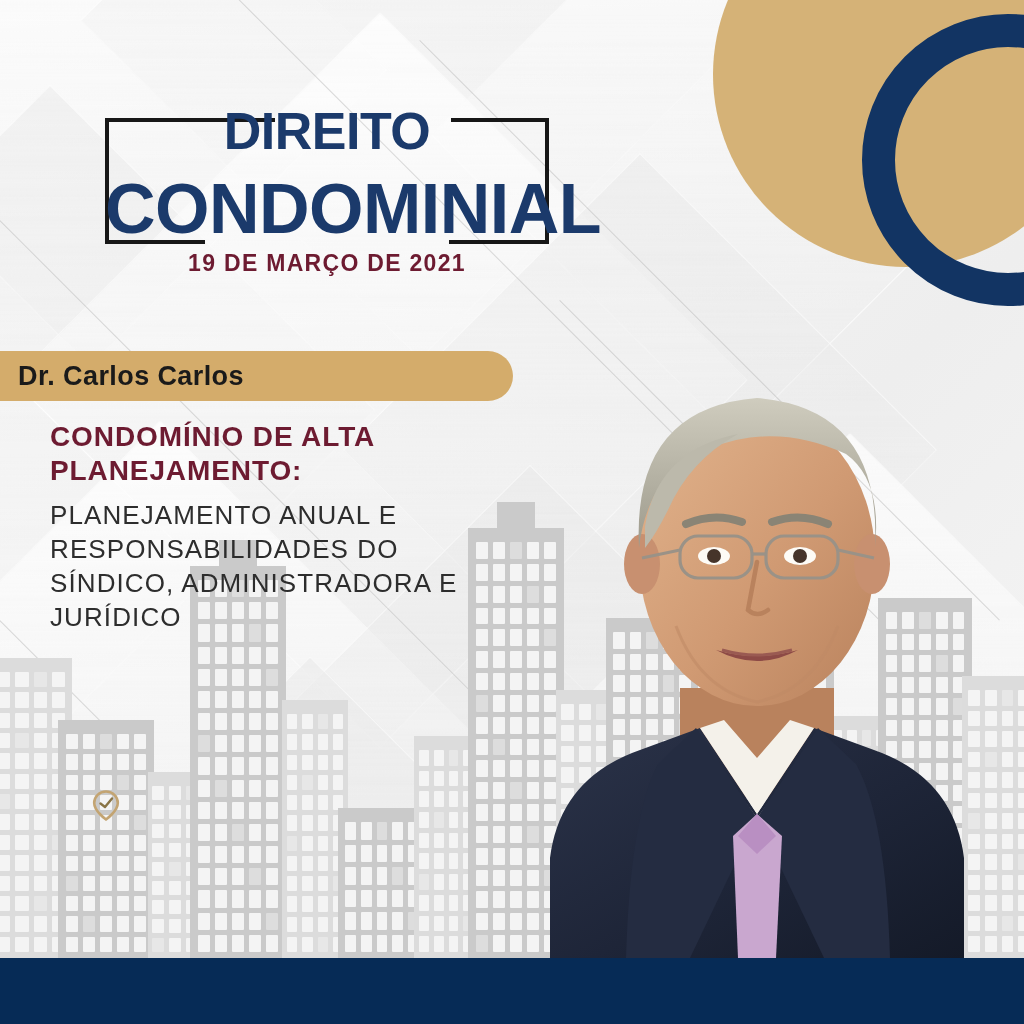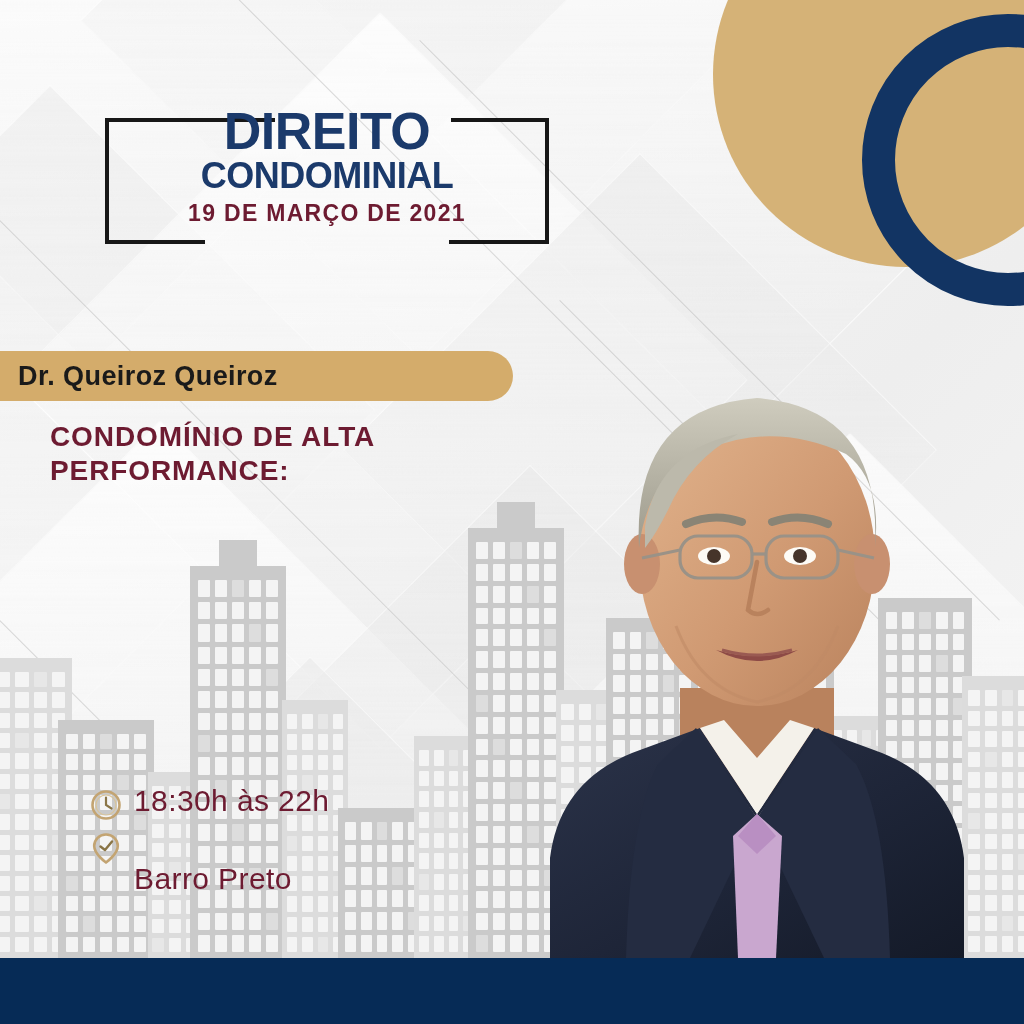--- a/index.html
+++ b/index.html
@@ -102,21 +102,21 @@
     font-size:34px; font-weight:400; letter-spacing:5px;
     color:#1b1b1b; line-height:1;
   }
   .title-1, .title-2 {
     font-weight:700;
     color:#1b3a6b;
     line-height:1.02;
     letter-spacing:-0.5px;
   }
   .title-1 { font-size:52px; margin-top:9px; }
-  .title-2 { font-size:36px; }
+  .title-2 { font-size:70px;margin-top:16px; }
   .date-line {
     font-size:23px; font-weight:700; letter-spacing:1.3px;
     color:#6d1b31; margin-top:7px; line-height:1;
   }
 
   
   .speaker-pill {
     position:absolute;
     left:-30px; top:351px;
     width:543px; height:50px;
@@ -1202,49 +1202,39 @@
 
         <path d="M226 392 Q267 414 308 392 Q267 404 226 392 Z" fill="#8d4a46"></path>
         <path d="M232 392 Q267 402 302 392" stroke="#9a5a52" stroke-width="3" fill="none"></path>
 
         <path d="M186 368 Q210 432 267 444 Q324 432 348 368" stroke="#bf8a66" stroke-width="3" fill="none" opacity=".6"></path>
       </g>
     </svg>
   </div>
 
   <div class="speaker-pill">
-    <span class="speaker-name">Dr. Queiroz Queiroz</span>
+    <span class="speaker-name">Dr. Carlos Carlos</span>
   </div>
 
-  <div class="talk-head">CONDOMÍNIO DE ALTA PERFORMANCE:</div>
+  <div class="talk-head">CONDOMÍNIO DE ALTA PLANEJAMENTO:</div>
+  <div class="talk-sub">PLANEJAMENTO ANUAL E RESPONSABILIDADES DO SÍNDICO, ADMINISTRADORA E JURÍDICO</div>
 
   <div class="info-block">
 
-    <div class="info-row">
-      <span class="info-icon">
-        <svg viewBox="0 0 36 36" width="36" height="36">
-          <circle cx="18" cy="18" r="13.5" fill="none" stroke="#c3a472" stroke-width="2.6"></circle>
-          <circle cx="18" cy="18" r="10" fill="none" stroke="#d8c49b" stroke-width="1.2"></circle>
-          <path d="M18 10.5 L18 18 L23.5 21.5" stroke="#8a7546" stroke-width="2.2" fill="none" stroke-linecap="round"></path>
-        </svg>
-      </span>
-      <span class="info-text">18:30h às 22h</span>
-    </div>
 
     <div class="info-row">
       <span class="info-icon">
         <svg viewBox="0 0 36 36" width="36" height="36">
           <path d="M18 4.5 C11.4 4.5 6.2 9.6 6.2 16 C6.2 24 18 32.5 18 32.5
                    C18 32.5 29.8 24 29.8 16 C29.8 9.6 24.6 4.5 18 4.5 Z" fill="none" stroke="#c3a472" stroke-width="2.6"></path>
           <path d="M12.5 16.5 L17 20 L24 11.5" stroke="#8a7546" stroke-width="2.4" fill="none" stroke-linecap="round" stroke-linejoin="round"></path>
         </svg>
       </span>
       <span class="info-text">
         <br>
-        <span>Barro Preto</span>
       </span>
     </div>
 
   </div>
 
   <div class="bottom-bar"></div>
 
 </div>
 
 </body></html>

